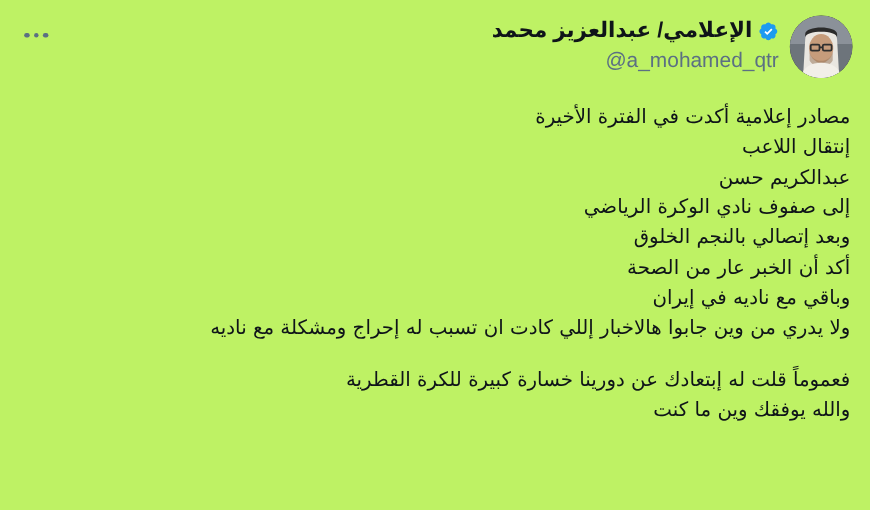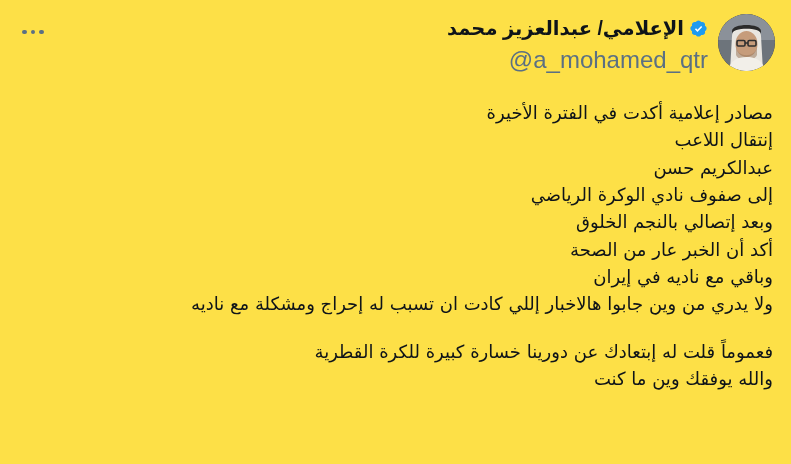--- a/index.html
+++ b/index.html
@@ -13,21 +13,21 @@
     font-family: "Liberation Sans", "DejaVu Sans", sans-serif;
     color: #0f1419;
     overflow: hidden;
   }
   .tweet {
     position: relative;
     width: 791px;
     height: 464px;
     box-sizing: border-box;
     padding: 14px 16px 0 16px;
-    background: #fde047;
+    background: #bef264;
   }
   
   .header {
     display: flex;
     flex-direction: row;
     align-items: flex-start;
     justify-content: flex-start;
     direction: rtl;
   }
   .avatar {
@@ -63,21 +63,21 @@
     line-height: 1.25;
     letter-spacing: 0;
   }
   .verified {
     width: 19px;
     height: 19px;
     flex: 0 0 auto;
     display: inline-block;
   }
   .handle {
-    font-size: 24px;
+    font-size: 19px;
     color: #5b7083;
     line-height: 1.4;
     margin-top: 3px;
     direction: ltr;
     font-family: "Liberation Sans", sans-serif;
   }
   
   .more-btn {
     position: absolute;
     top: 22px;

